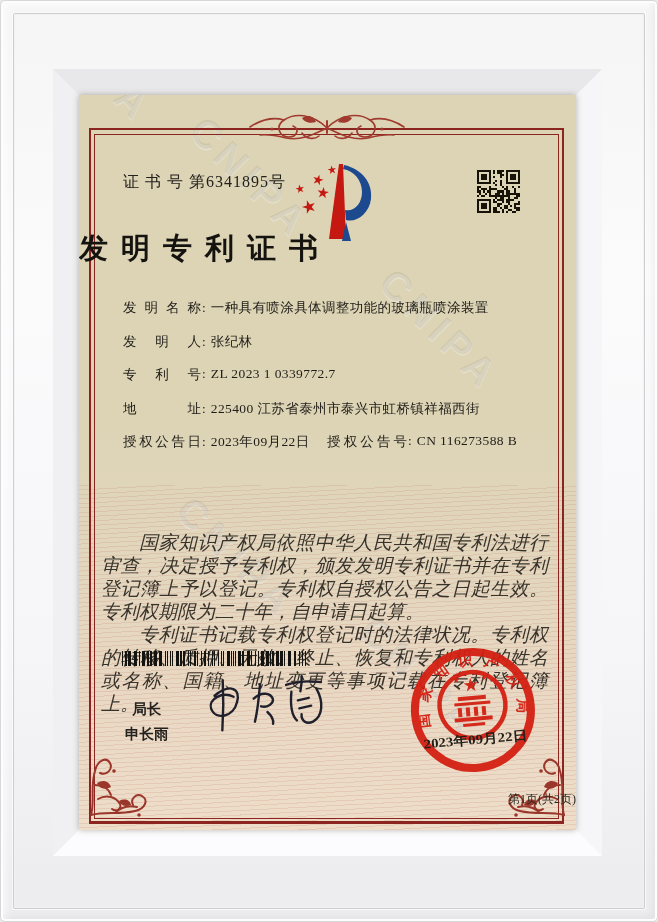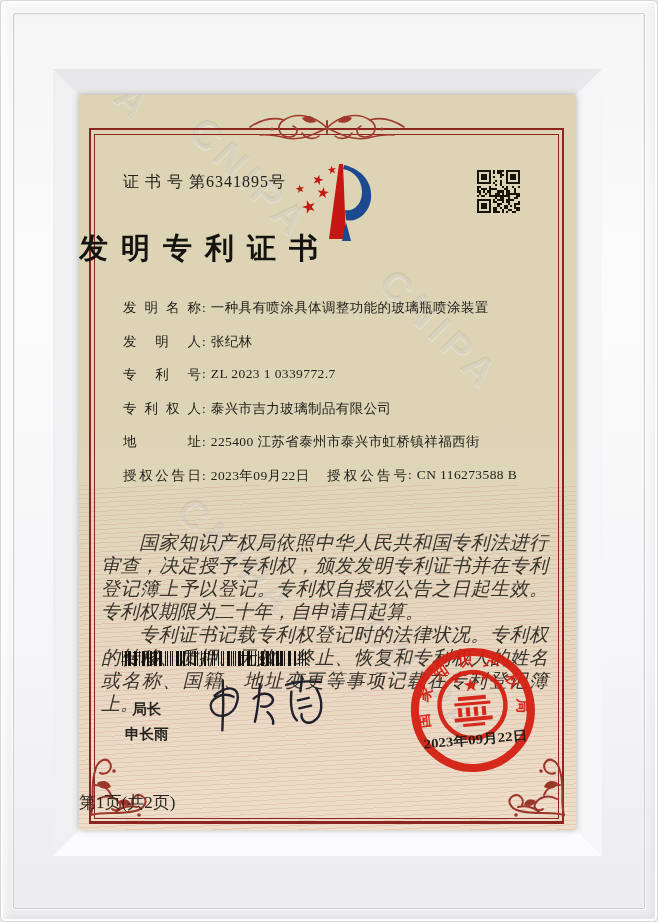--- a/index.html
+++ b/index.html
@@ -58,21 +58,21 @@
   .fvalue{letter-spacing:.4px;}
   .g2{position:absolute;left:204px;top:0;}
   .g2 .flabel{width:80px;}
   .paras{position:absolute;left:22px;right:28px;top:436px;font-size:19px;line-height:23px;
     font-style:italic;color:#37322a;text-align:justify;}
   .paras p{margin:0;text-indent:2em;}
   .barcode{position:absolute;left:43px;top:556px;}
   .director{position:absolute;left:46px;top:602px;font-family:"Liberation Sans",sans-serif;font-weight:600;font-size:14.5px;color:#24231f;line-height:25px;text-align:center;}
   .signature{position:absolute;left:118px;top:576px;transform:rotate(-3deg);}
   .seal{position:absolute;left:327px;top:549px;transform:rotate(-5deg);z-index:5;opacity:.95;}
-  .footer{position:absolute;left:0;right:0;top:696px;text-align:left;font-size:17px;color:#2a2822;}
+  .footer{position:absolute;left:9px;right:0;top:696px;text-align:right;font-size:12px;color:#2a2822;}
 </style>
 </head>
 <body>
 
 <div class="frame"></div>
 <div class="groove"></div>
 <div class="bevel"></div>
 
 <div class="paper">
 
@@ -302,23 +302,20 @@
       <div class="row">
         <span class="flabel">发明名称</span><span class="colon">:</span><span class="fvalue">一种具有喷涂具体调整功能的玻璃瓶喷涂装置</span>
       </div>
       <div class="row">
         <span class="flabel">发明人</span><span class="colon">:</span><span class="fvalue">张纪林</span>
       </div>
       <div class="row">
         <span class="flabel">专利号</span><span class="colon">:</span><span class="fvalue">ZL 2023 1 0339772.7</span>
       </div>
       <div class="row">
-        <span class="flabel">专利权人</span><span class="colon">:</span><span class="fvalue">泰兴市吉力玻璃制品有限公司</span>
-      </div>
-      <div class="row">
         <span class="flabel">地址</span><span class="colon">:</span><span class="fvalue">225400 江苏省泰州市泰兴市虹桥镇祥福西街</span>
       </div>
       <div class="row">
         <span class="flabel">授权公告日</span><span class="colon">:</span><span class="fvalue">2023年09月22日</span>
         <span class="g2"><span class="flabel">授权公告号</span><span class="colon">:</span><span class="fvalue">CN 116273588 B</span></span>
       </div>
     </div>
 
     <div class="paras">
       <p>国家知识产权局依照中华人民共和国专利法进行审查，决定授予专利权，颁发发明专利证书并在专利登记簿上予以登记。专利权自授权公告之日起生效。专利权期限为二十年，自申请日起算。</p>

